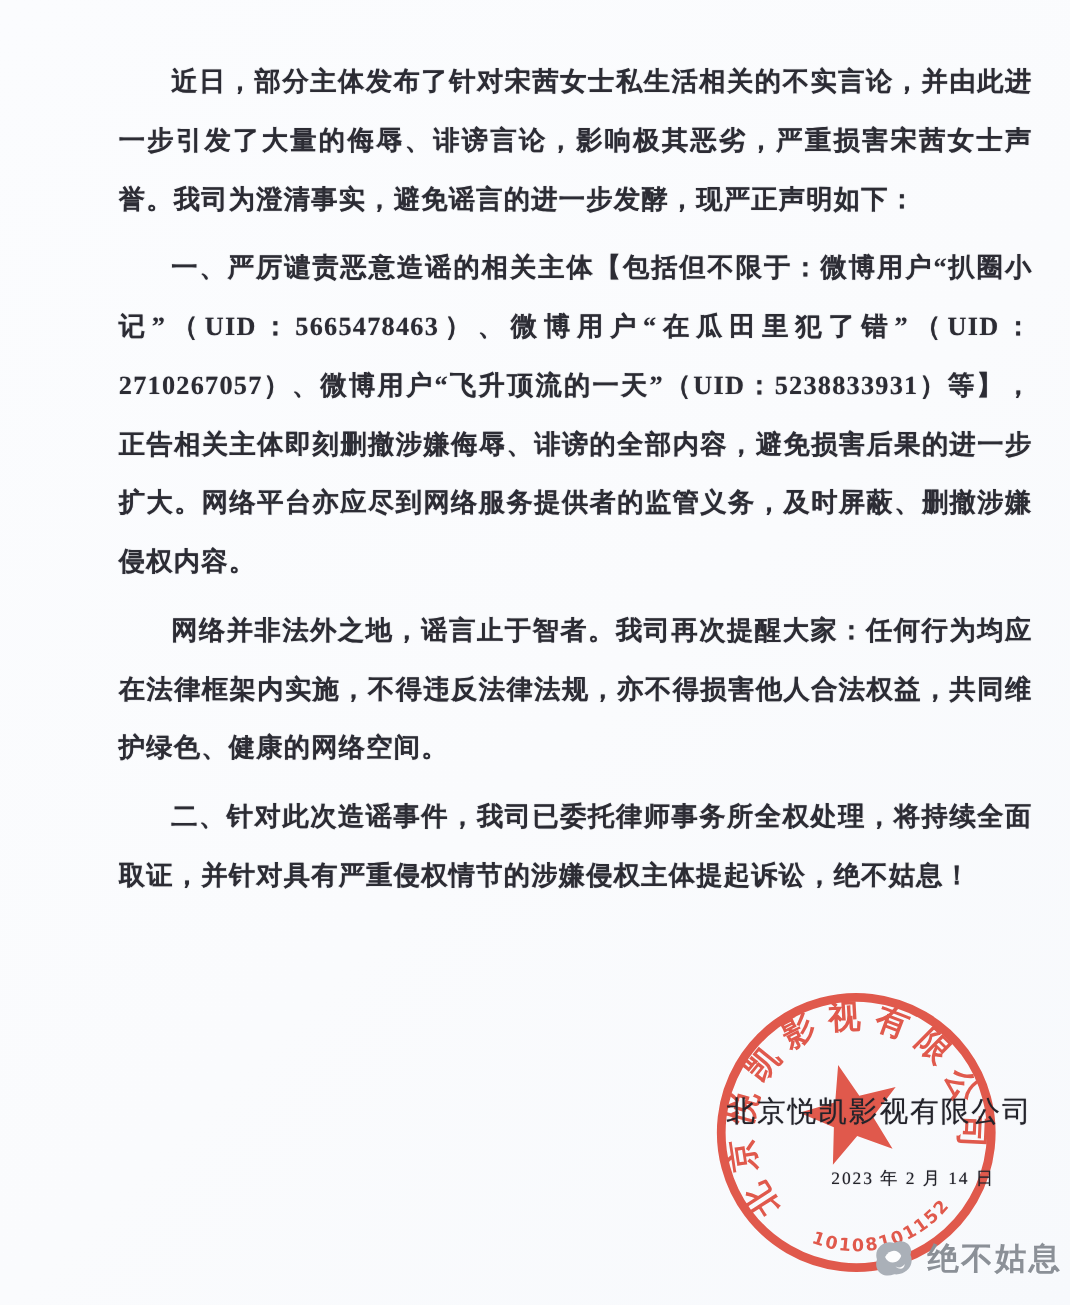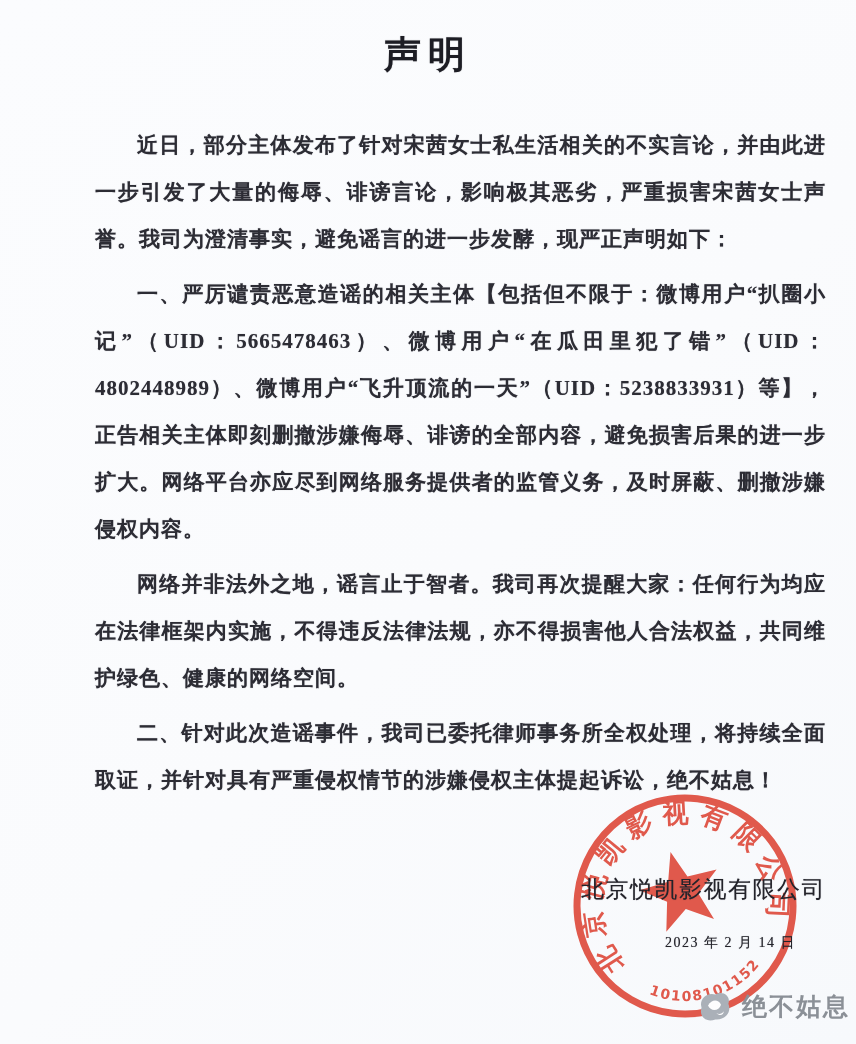--- a/index.html
+++ b/index.html
@@ -96,25 +96,24 @@
     font-weight: 600;
     letter-spacing: 2px;
     color: #8b9097;
   }
 </style>
 </head>
 <body>
 
 <div class="page">
 
-  <h1 class="title">声明</h1>
 
   <div class="content">
     <p>近日，部分主体发布了针对宋茜女士私生活相关的不实言论，并由此进一步引发了大量的侮辱、诽谤言论，影响极其恶劣，严重损害宋茜女士声誉。我司为澄清事实，避免谣言的进一步发酵，现严正声明如下：</p>
-    <p>一、严厉谴责恶意造谣的相关主体【包括但不限于：微博用户“扒圈小记”（UID：5665478463）、微博用户“在瓜田里犯了错”（UID：4802448989）、微博用户“飞升顶流的一天”（UID：5238833931）等】，正告相关主体即刻删撤涉嫌侮辱、诽谤的全部内容，避免损害后果的进一步扩大。网络平台亦应尽到网络服务提供者的监管义务，及时屏蔽、删撤涉嫌侵权内容。</p>
+    <p>一、严厉谴责恶意造谣的相关主体【包括但不限于：微博用户“扒圈小记”（UID：5665478463）、微博用户“在瓜田里犯了错”（UID：2710267057）、微博用户“飞升顶流的一天”（UID：5238833931）等】，正告相关主体即刻删撤涉嫌侮辱、诽谤的全部内容，避免损害后果的进一步扩大。网络平台亦应尽到网络服务提供者的监管义务，及时屏蔽、删撤涉嫌侵权内容。</p>
     <p>网络并非法外之地，谣言止于智者。我司再次提醒大家：任何行为均应在法律框架内实施，不得违反法律法规，亦不得损害他人合法权益，共同维护绿色、健康的网络空间。</p>
     <p>二、针对此次造谣事件，我司已委托律师事务所全权处理，将持续全面取证，并针对具有严重侵权情节的涉嫌侵权主体提起诉讼，绝不姑息！</p>
   </div>
 
   <div class="signature">北京悦凯影视有限公司</div>
   <div class="date">2023 年 2 月 14 日</div>
 
   <svg class="seal" viewBox="-126 -126 252 252" xmlns="http://www.w3.org/2000/svg">
     <g transform="rotate(-15)">
       <circle r="108" fill="none" class="ink-stroke" stroke-width="7"></circle>

